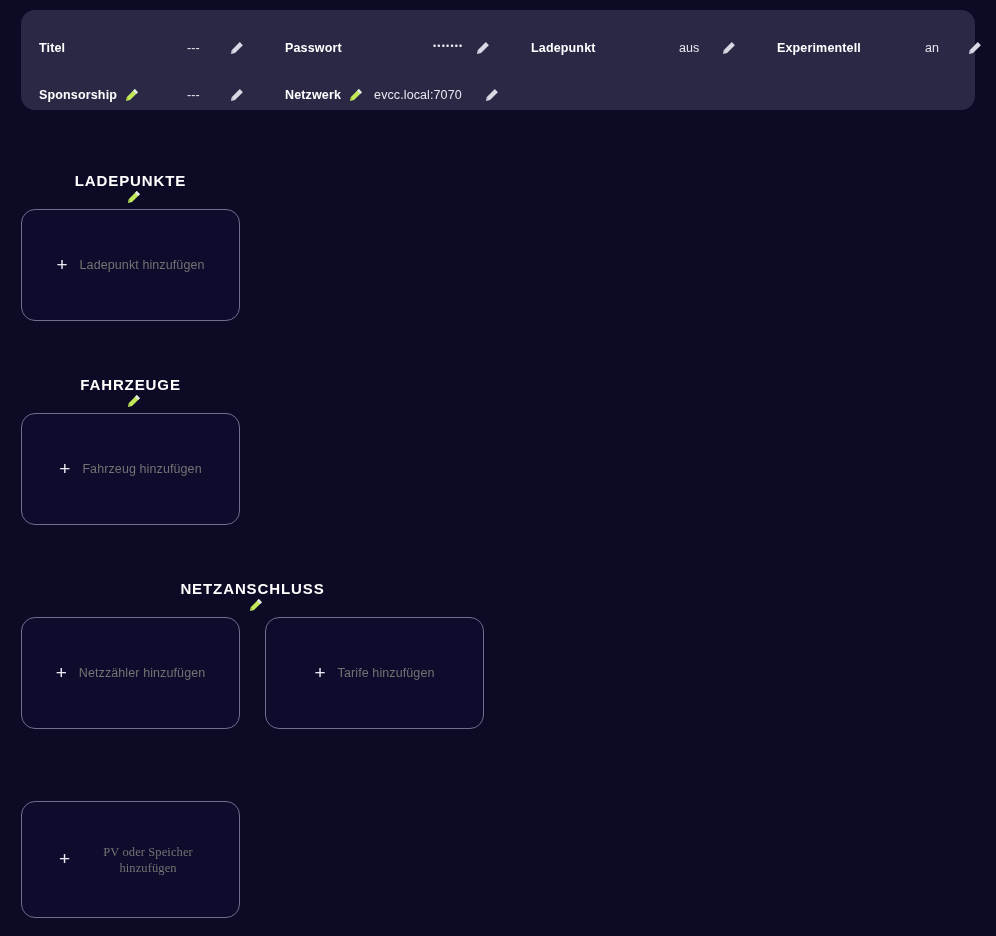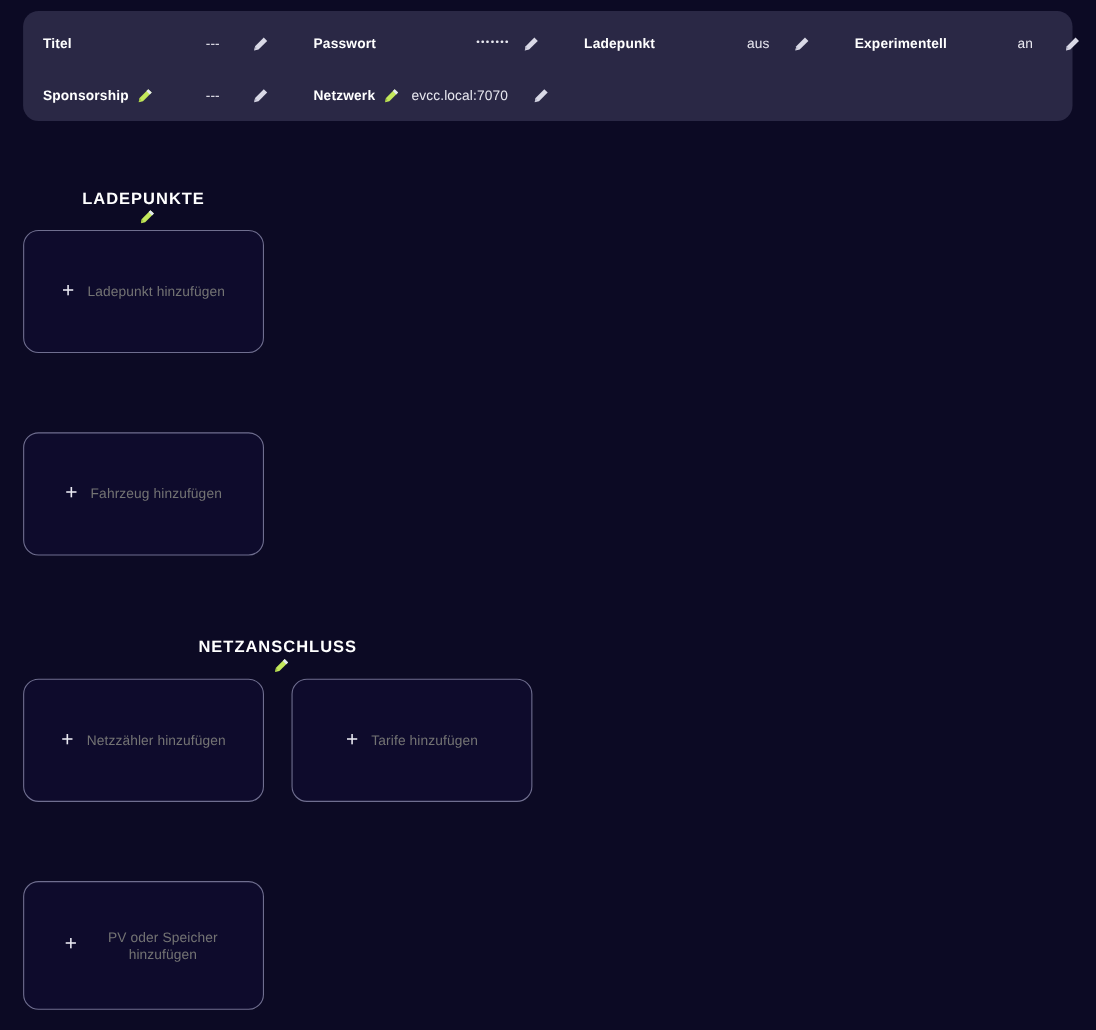--- a/index.html
+++ b/index.html
@@ -29,21 +29,21 @@
     background: #2a2845;
     border-radius: 14px;
     padding: 0;
   }
 
   .settings-grid {
     display: grid;
     grid-template-columns: 246px 246px 246px 216px;
     grid-template-rows: 47px 47px;
     height: 100%;
-    padding-top: 6px;
+    padding-top: 14px;
   }
 
   .setting-cell {
     display: flex;
     align-items: center;
     padding-left: 18px;
     position: relative;
   }
 
   .setting-label {
@@ -160,20 +160,21 @@
   .add-card-label {
     font-size: 12.5px;
     color: #737373;
     letter-spacing: 0.1px;
     line-height: 16px;
   }
 
   .add-card.wrap-label .add-card-label {
     text-align: center;
     max-width: 108px;
+    font-family: Liberation Serif, serif;
   }
   .add-card.wrap-label .add-card-inner { gap: 24px; }
 
   
   #sec-ladepunkte { top: 172px; }
   #sec-ladepunkte .cards-row { margin-top: 17px; }
 
   #sec-fahrzeuge { top: 376px; }
   #sec-fahrzeuge .cards-row { margin-top: 17px; }
 
@@ -302,20 +303,30 @@
     <div class="add-card">
       <div class="add-card-inner">
         <span class="plus-icon">+</span>
         <span class="add-card-label">Ladepunkt hinzufügen</span>
       </div>
     </div>
   </div>
 </div>
 
 <div class="section" id="sec-fahrzeuge">
+  <div class="section-head">
+    <span class="section-title">FAHRZEUGE</span>
+    <span class="pencil pencil-label-gap">
+      <svg viewBox="0 0 16 16" aria-hidden="true">
+        <path d="M10.8 2.1 L13.9 5.2 L6.0 13.1 L2.1 14.0 L2.9 10.1 Z" fill="#c3e85b"></path>
+        <path d="M10.8 2.1 L13.9 5.2 L12.2 6.9 L9.1 3.8 Z" fill="#e3e7f2"></path>
+        <path d="M2.1 14.0 L2.9 10.1 L4.4 11.6 Z" fill="#9ec23f"></path>
+      </svg>
+    </span>
+  </div>
   <div class="cards-row">
     <div class="add-card">
       <div class="add-card-inner">
         <span class="plus-icon">+</span>
         <span class="add-card-label">Fahrzeug hinzufügen</span>
       </div>
     </div>
   </div>
 </div>
 

